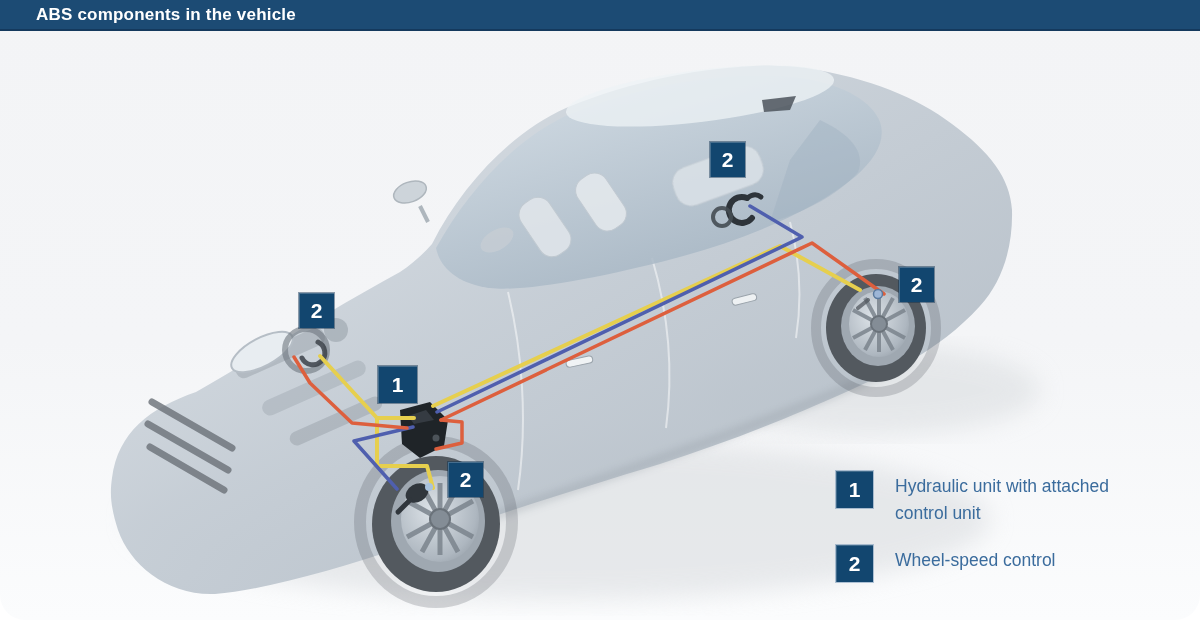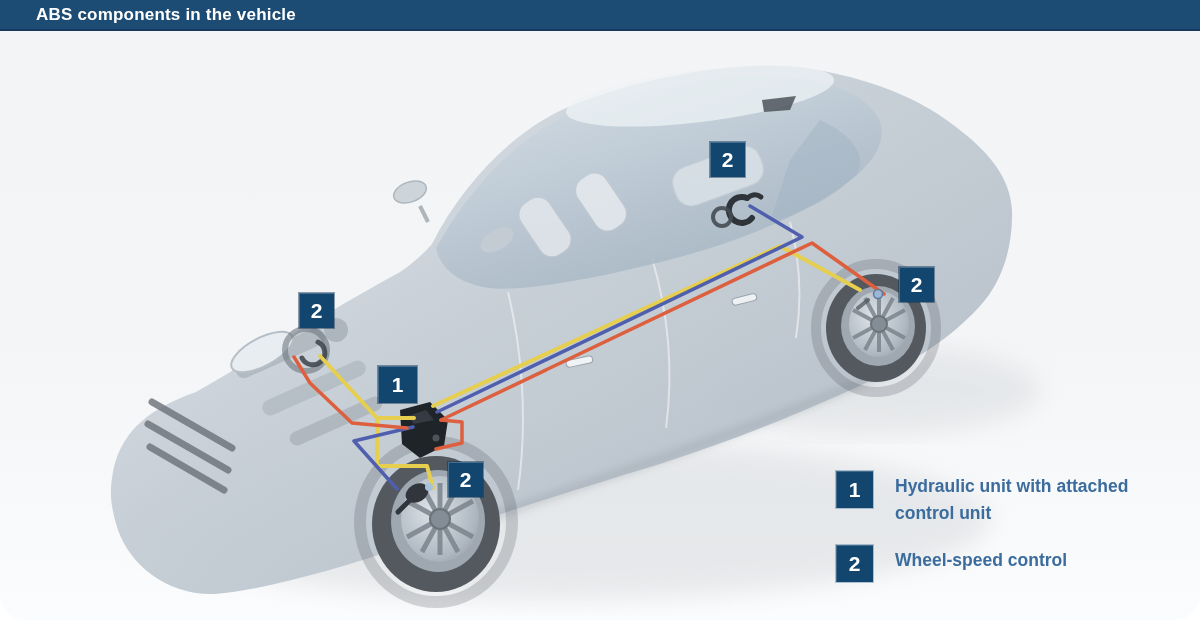--- a/index.html
+++ b/index.html
@@ -44,21 +44,21 @@
   .legend-item{position:absolute;display:flex;}
   .legend-item .marker-box{
     position:relative;flex:0 0 auto;width:37px;height:37px;
     background:var(--marker-bg);
     color:#fff;font-weight:bold;font-size:21px;
     display:flex;align-items:center;justify-content:center;
     box-shadow:0 0 0 1px rgba(90,130,170,.45), inset 1px 1px 0 rgba(255,255,255,.2);
   }
   .legend-item .legend-label{
     margin-left:22px;width:236px;
-    color:var(--legend-text);font-weight:bold;font-size:17.5px;line-height:27px;
+    color:var(--legend-text);font-weight:normal;font-size:17.5px;line-height:27px;
     padding-top:2px;
   }
   .legend-item.one{left:0;top:0;}
   .legend-item.two{left:0;top:74px;}
 </style>
 </head>
 <body>
 
 <div class="frame">
 

